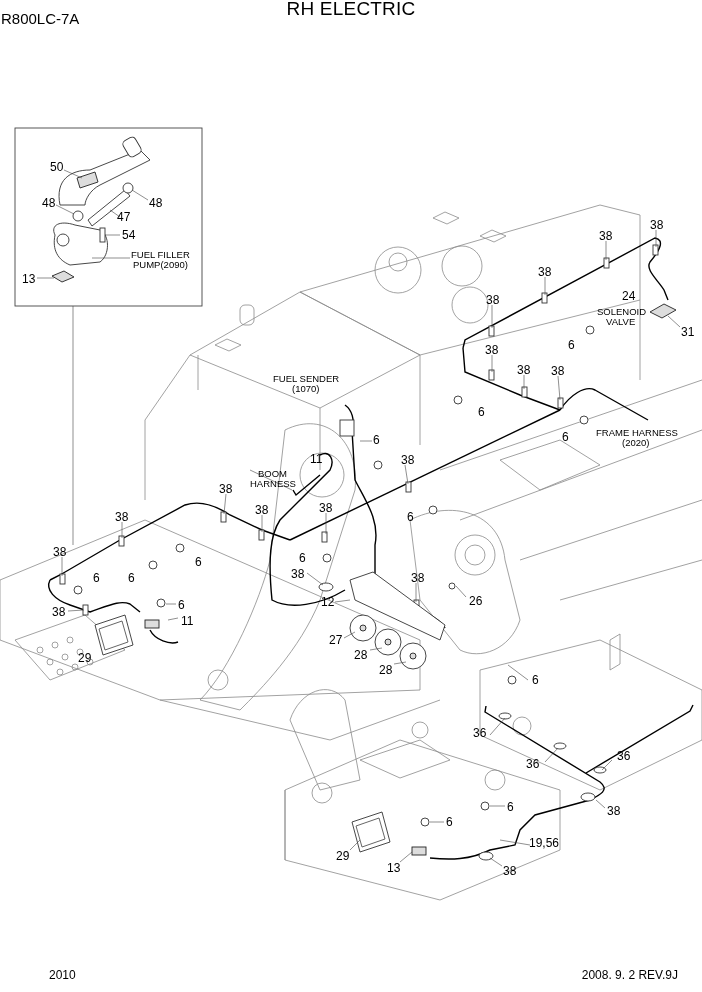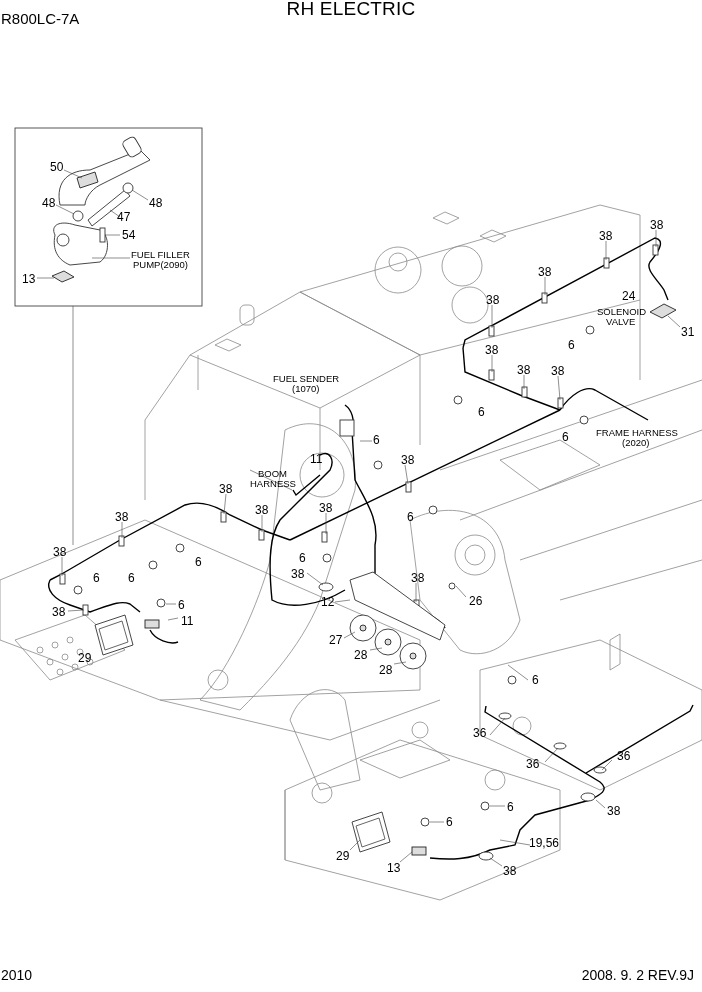--- a/index.html
+++ b/index.html
@@ -1,23 +1,23 @@
 <!DOCTYPE html>
 <html><head>
 <meta charset="utf-8">
 <style>
   html, body { margin: 0; padding: 0; background: #ffffff; }
   body { width: 702px; height: 992px; position: relative; overflow: hidden;
          font-family: "Liberation Sans", sans-serif; color: #000; }
   .hdr { position: absolute; top: 8px; font-size: 15px; line-height: 22px; }
   #model { left: 1px; }
   #title { left: 0; width: 702px; text-align: center; font-size: 19px; top: -2px; letter-spacing: 0.2px; }
-  .ftr { position: absolute; top: 965px; font-size: 14px; line-height: 20px; }
+  .ftr { position: absolute; top: 965px; font-size: 12px; line-height: 20px; padding-left: 48px; }
   #page-num { left: 1px; }
-  #rev { right: 8px; }
+  #rev { right: 24px; }
   svg#drawing { position: absolute; left: 0; top: 0; width: 702px; height: 992px; }
   svg text { font-family: "Liberation Sans", sans-serif; fill: #000; }
   .lbl { font-size: 12px; }
   .lbl-sm { font-size: 9.5px; }
   .g { fill: none; stroke: #8a8a8a; stroke-width: 0.8; }
   .gd { fill: none; stroke: #555; stroke-width: 0.9; }
   .wire { fill: none; stroke: #000; stroke-width: 1.4; }
   .lead { fill: none; stroke: #444; stroke-width: 0.6; }
   .part { fill: #fff; stroke: #333; stroke-width: 0.9; }
   .partd { fill: #ddd; stroke: #222; stroke-width: 0.9; }

